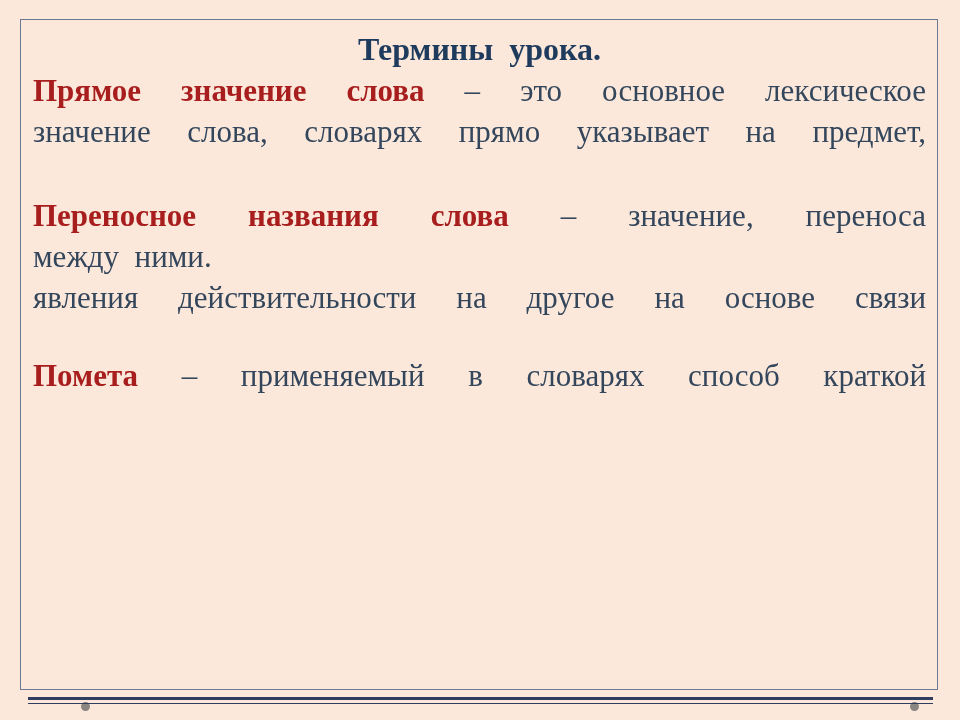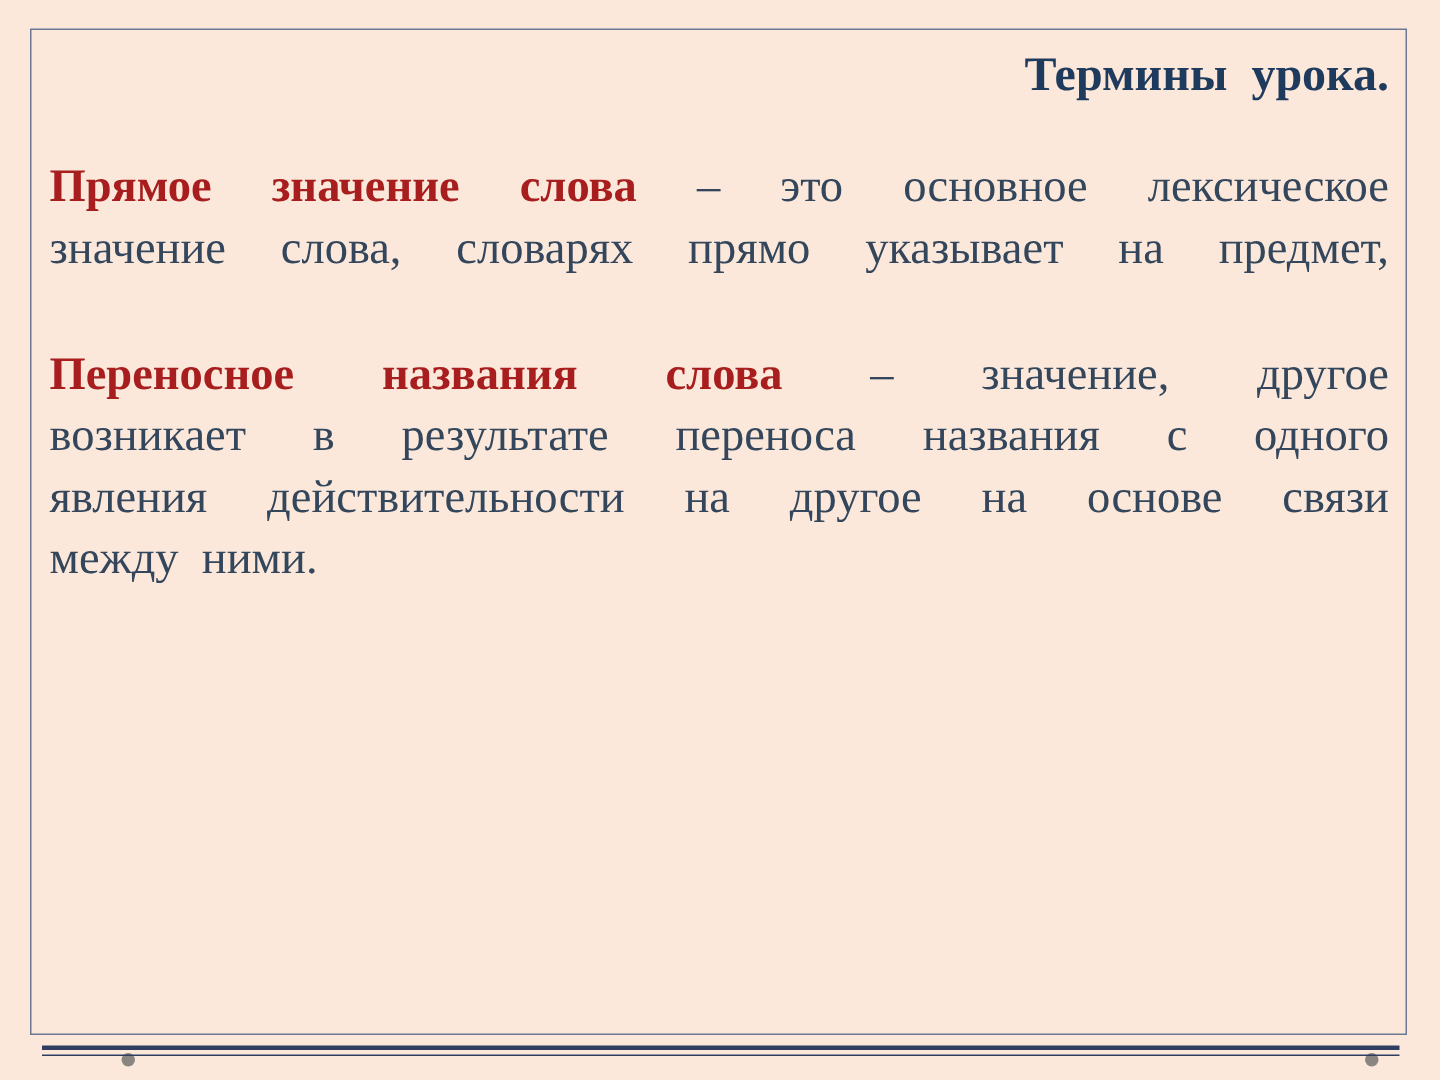--- a/index.html
+++ b/index.html
@@ -21,33 +21,33 @@
   }
   .slide { position: absolute; inset: 0; background: var(--bg); }
   .frame {
     position: absolute;
     left: 20px; top: 19px;
     width: 918px; height: 671px;
     border: 1px solid var(--frame-border);
   }
   .content { padding: 8px 11px 0 12px; }
   .title {
-    text-align: right;
+    text-align: center;
     font-weight: bold;
     font-size: 32px;
     line-height: 42px;
     color: var(--title);
     white-space: pre;
   }
   .para {
     font-size: 31px;
     line-height: 41px;
     color: var(--body);
   }
-  .para-1 { margin-top: 33px; }
+  .para-1 { }
   .para-2 { margin-top: 43px; }
   .para-3 { margin-top: 37px; }
   .line {
     text-align: justify;
     text-align-last: justify;
   }
   .line.last {
     text-align-last: left;
     white-space: pre-wrap;
   }
@@ -77,27 +77,27 @@
     <div class="content">
 
       <div class="title">Термины  урока.</div>
 
       <div class="para para-1">
         <div class="line"><span class="term">Прямое значение слова</span><span> – это основное лексическое</span></div>
         <div class="line">значение слова, словарях прямо указывает на предмет,</div>
       </div>
 
       <div class="para para-2">
-        <div class="line"><span class="term">Переносное названия слова</span><span> – значение,  другое</span></div>
-        <div class="line">возникает в результате переноса названия с одного</div>
+        <div class="line"><span class="term">Переносное названия слова</span><span> – значение,  переноса</span></div>
+        <div class="line last">между  ними.</div>
         <div class="line">явления действительности на другое на основе связи</div>
-        <div class="line last">между  ними.</div>
       </div>
 
       <div class="para para-3">
+        <div class="line"><span class="term">Помета</span><span> – применяемый в словарях способ краткой</span></div>
       </div>
 
     </div>
 
     <span class="dot dot-left"></span>
     <span class="dot dot-right"></span>
   </div>
 
   <div class="bottom-rule"></div>
 </div>

